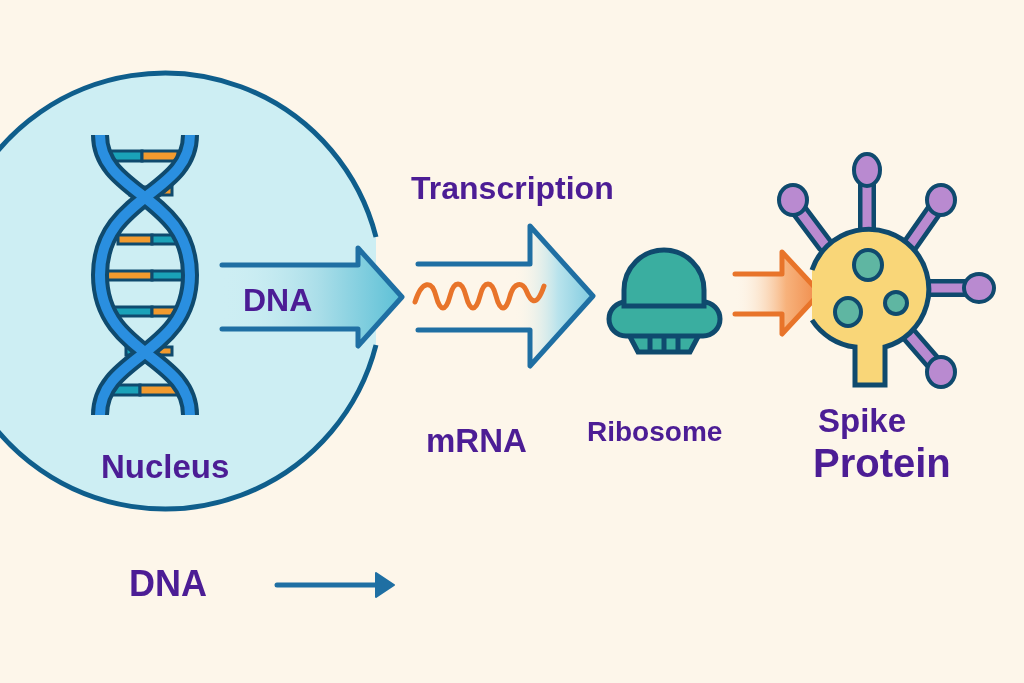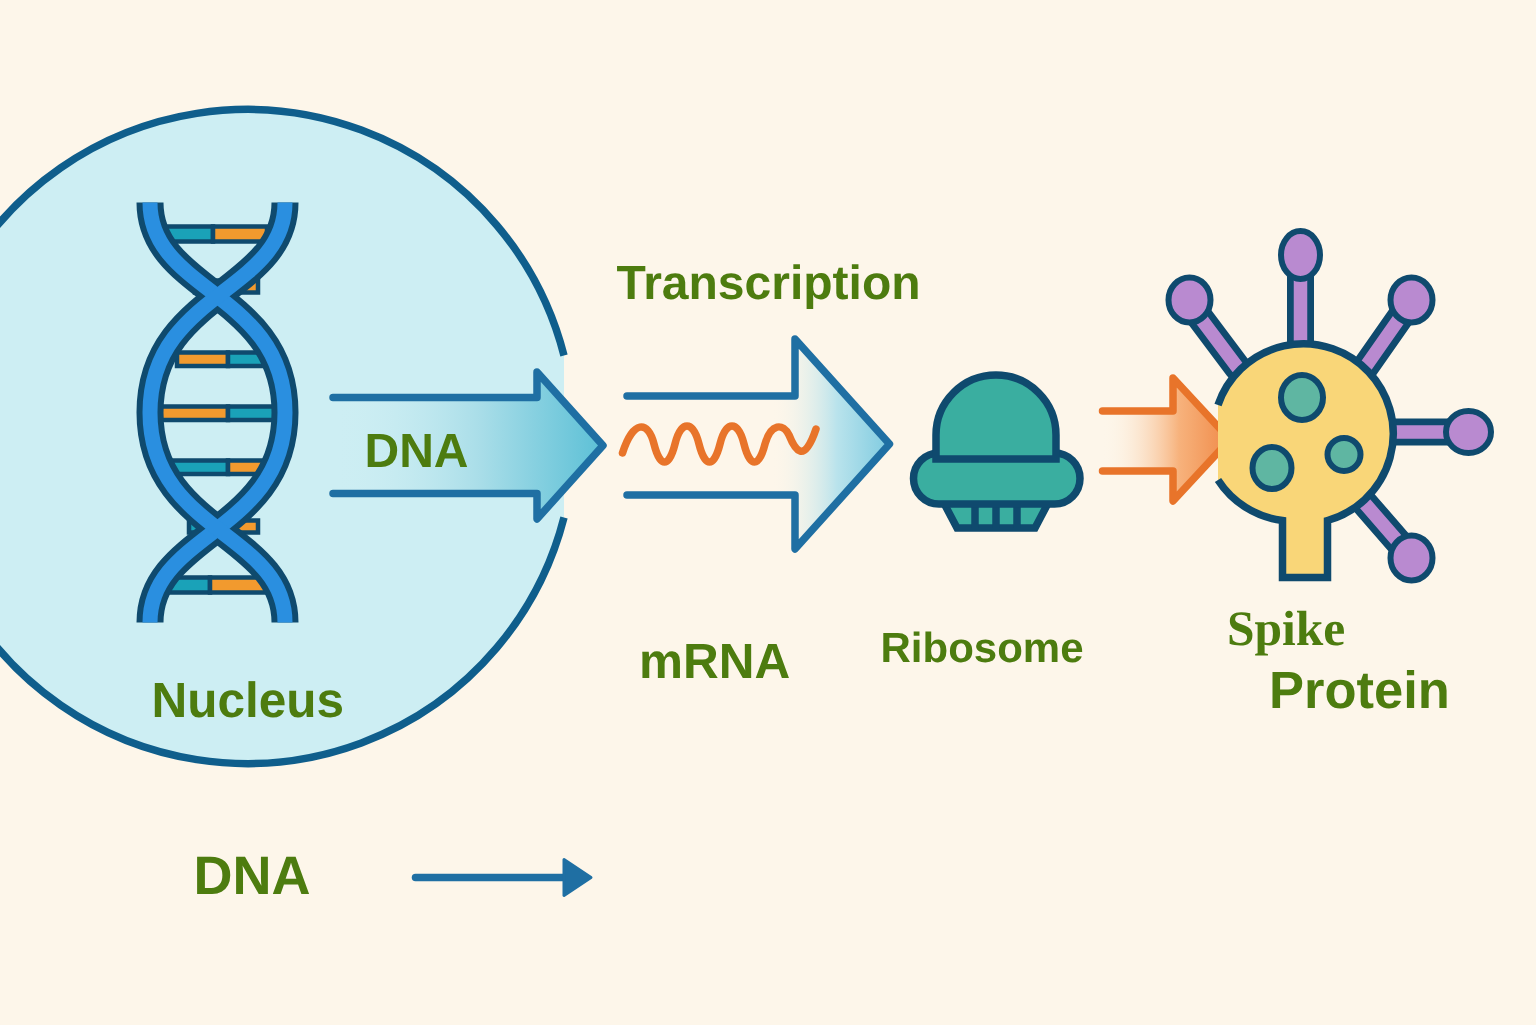--- a/index.html
+++ b/index.html
@@ -4,21 +4,21 @@
 <style>
   html, body { margin: 0; padding: 0; }
   body {
     width: 1024px; height: 683px; overflow: hidden;
     background: #fdf6ea;
     font-family: "Liberation Sans", "DejaVu Sans", sans-serif;
     position: relative;
   }
   #stage { position: absolute; left: 0; top: 0; width: 1024px; height: 683px; }
   .label {
-    position: absolute; font-weight: bold; color: #4d7c0f;
+    position: absolute; font-weight: bold; color: #4c1d95;
     font-family: "Liberation Sans", "DejaVu Sans", sans-serif;
     white-space: nowrap; line-height: 1;
   }
 </style>
 </head>
 <body>
 
 <svg id="stage" width="1024" height="683" viewBox="0 0 1024 683">
   <defs>
     <linearGradient id="dnaArrowGrad" x1="0" y1="0" x2="1" y2="0">
@@ -129,15 +129,15 @@
     <line x1="277" y1="585" x2="378" y2="585" stroke="#1f6fa3" stroke-width="5" stroke-linecap="round"></line>
     <path d="M 376 573 L 394 585 L 376 597 Z" fill="#1f6fa3" stroke="#1f6fa3" stroke-width="2" stroke-linejoin="round"></path>
   </g>
 </svg>
 
 <div class="label" style="left:411px; top:172px; font-size:32px;">Transcription</div>
 <div class="label" style="left:243px; top:284px; font-size:32px;">DNA</div>
 <div class="label" style="left:101px; top:450px; font-size:33px;">Nucleus</div>
 <div class="label" style="left:426px; top:424px; font-size:33px;">mRNA</div>
 <div class="label" style="left:587px; top:418px; font-size:28px;">Ribosome</div>
-<div class="label" style="left:818px; top:404px; font-size:33px;font-family:Liberation Serif, serif;">Spike</div>
-<div class="label" style="left:846px; top:443px; font-size:35px;">Protein</div>
+<div class="label" style="left:818px; top:404px; font-size:33px;">Spike</div>
+<div class="label" style="left:813px; top:443px; font-size:40px;">Protein</div>
 <div class="label" style="left:129px; top:566px; font-size:36px;">DNA</div>
 
 </body></html>

